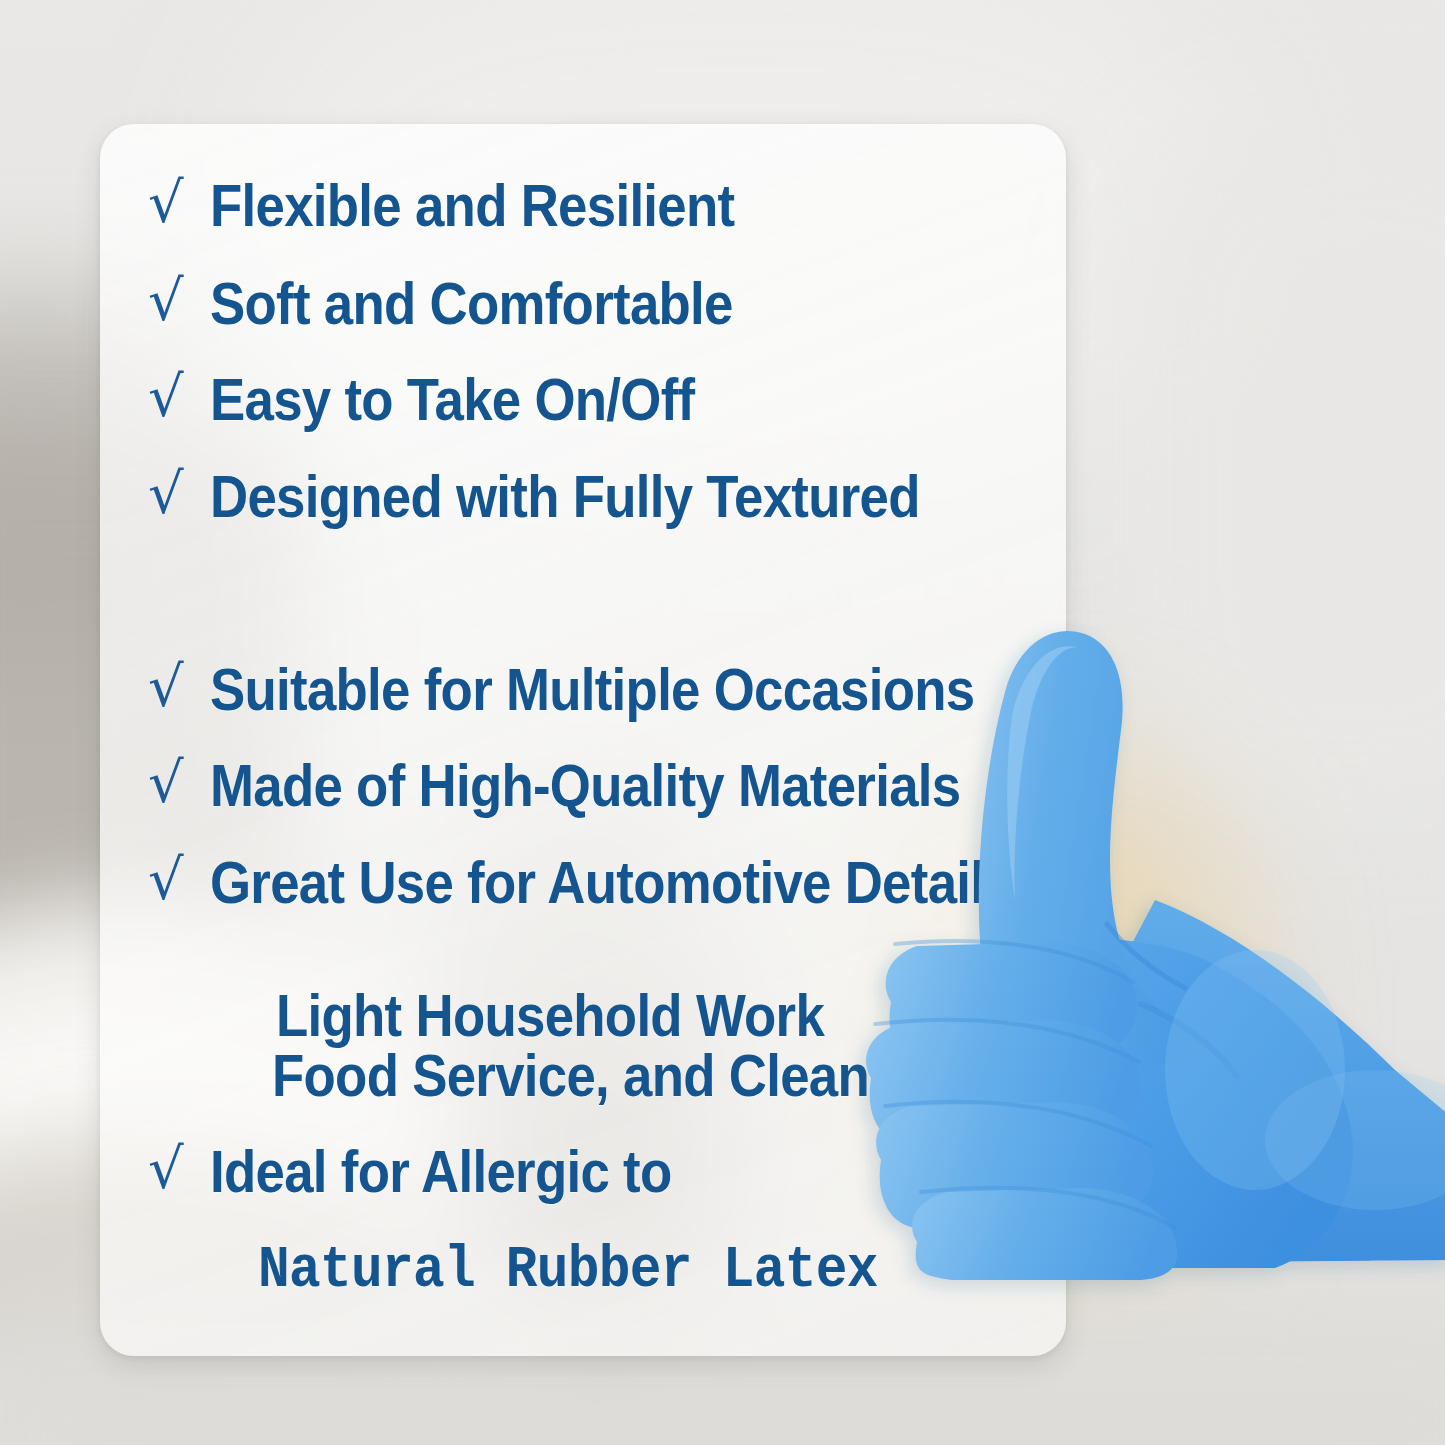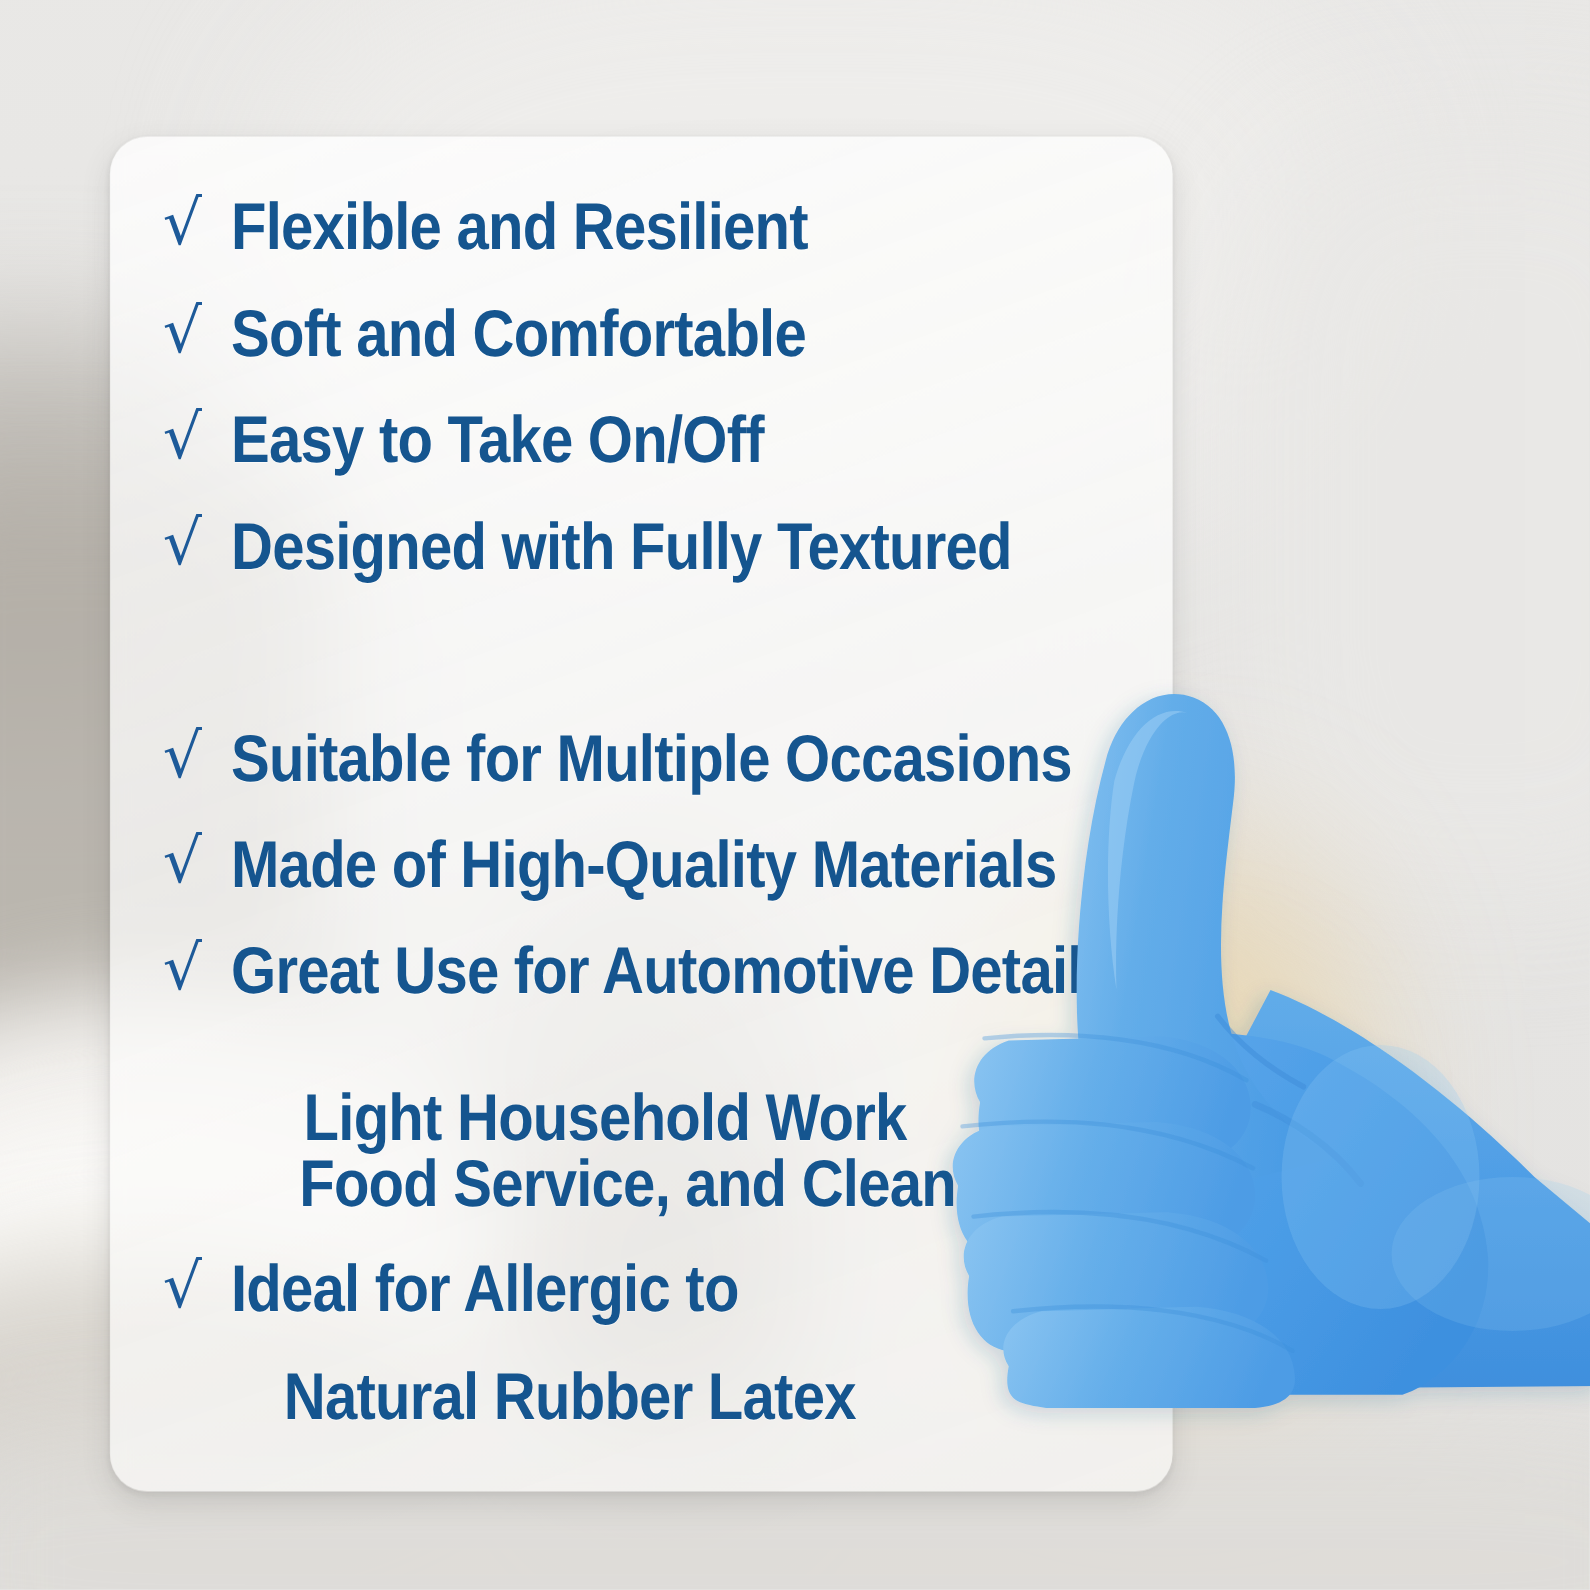--- a/index.html
+++ b/index.html
@@ -129,21 +129,21 @@
         <span class="txt">Light Household Work</span>
       </div>
       <div class="row" style="top: 922px; left: 110px;">
         <span class="check empty"></span>
         <span class="txt">Food Service, and Cleaning</span>
       </div>
       <div class="row" style="top: 1018px; left: 48px;">
         <span class="check">√</span>
         <span class="txt">Ideal for Allergic to</span>
       </div>
-      <div class="row" style="top: 1116px; left: 96px;">
+      <div class="row" style="top: 1116px; left: 96px; font-family: Liberation Mono, monospace;">
         <span class="check empty"></span>
         <span class="txt">Natural Rubber Latex</span>
       </div>
     </div>
 
   <div class="hand">
     <svg viewBox="0 0 600 680" xmlns="http://www.w3.org/2000/svg" aria-hidden="true">
       <defs>
         <linearGradient id="gloveMain" x1="0" y1="0" x2="1" y2="0.6">
           <stop offset="0%" stop-color="#6fb3ec"></stop>

